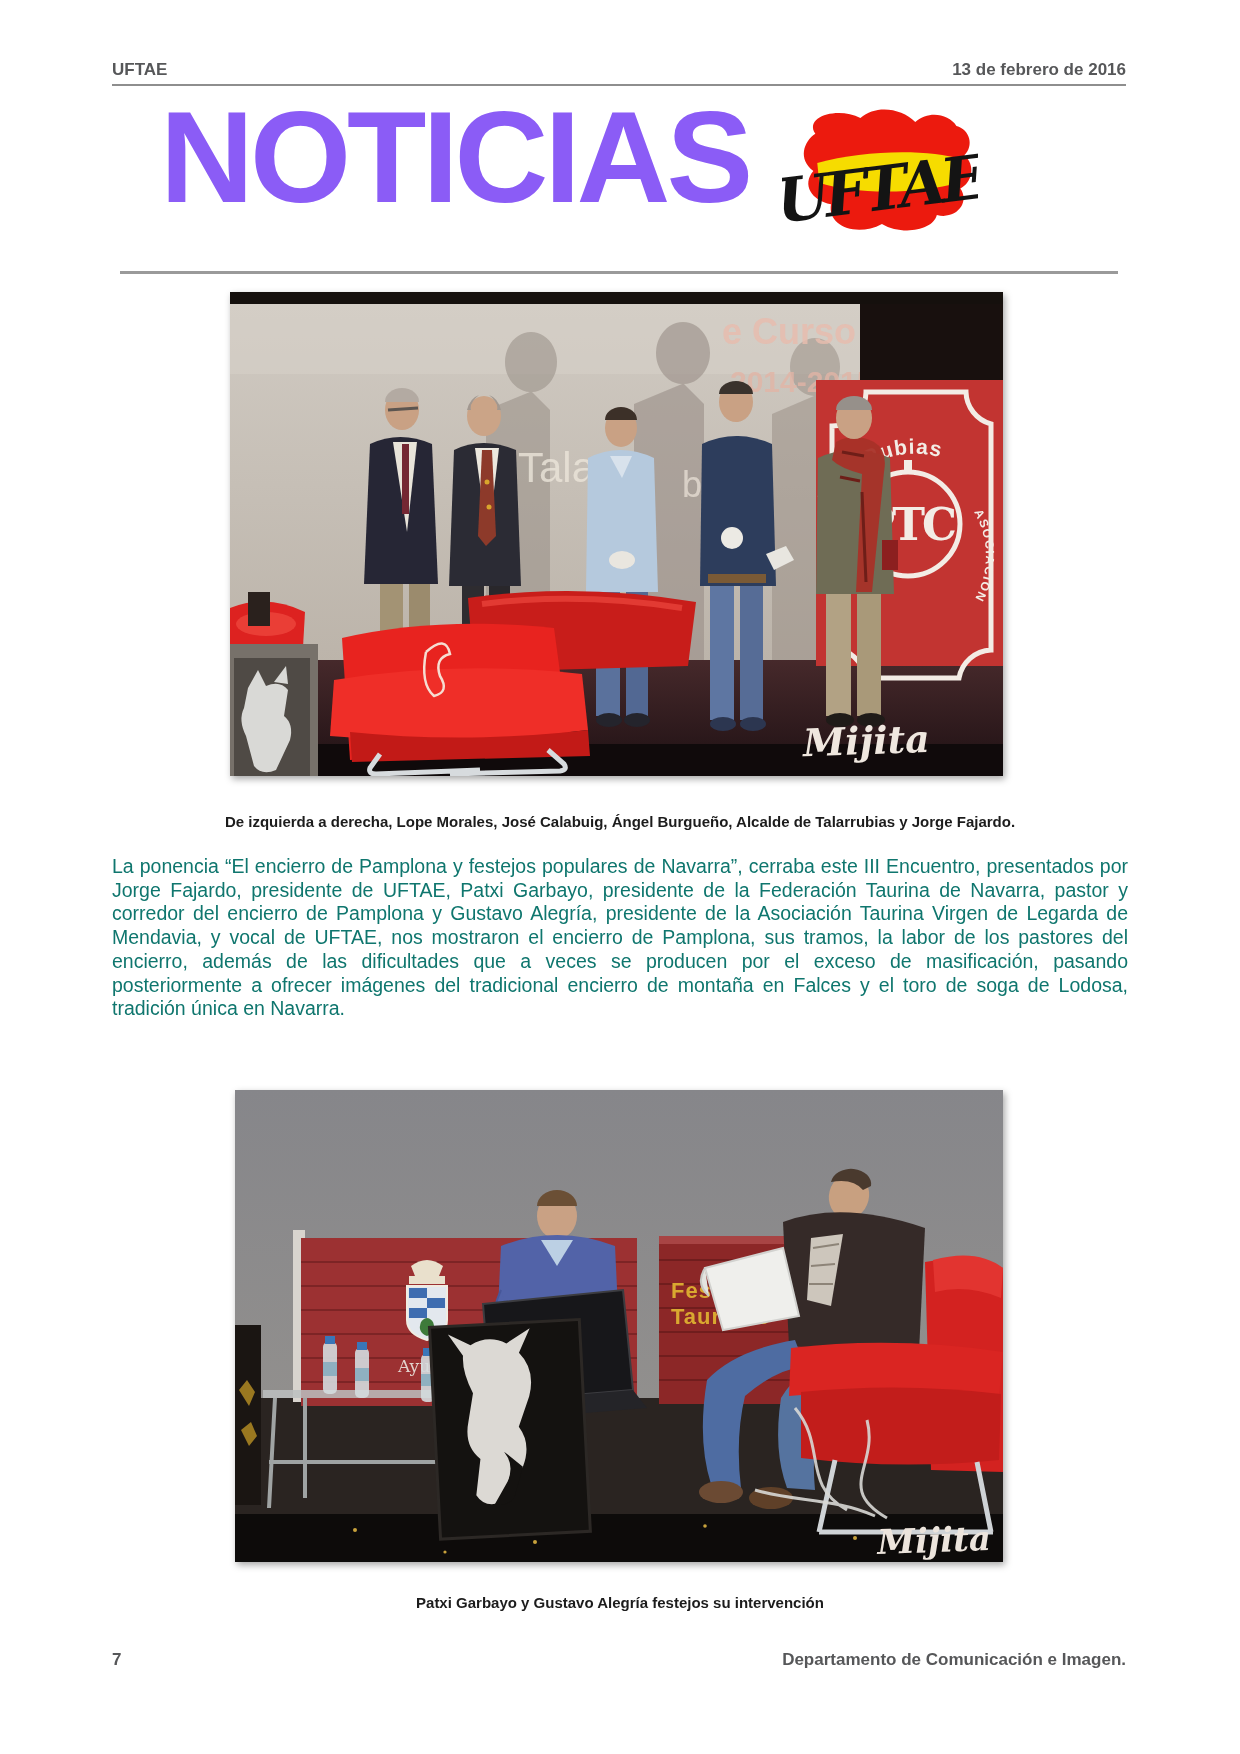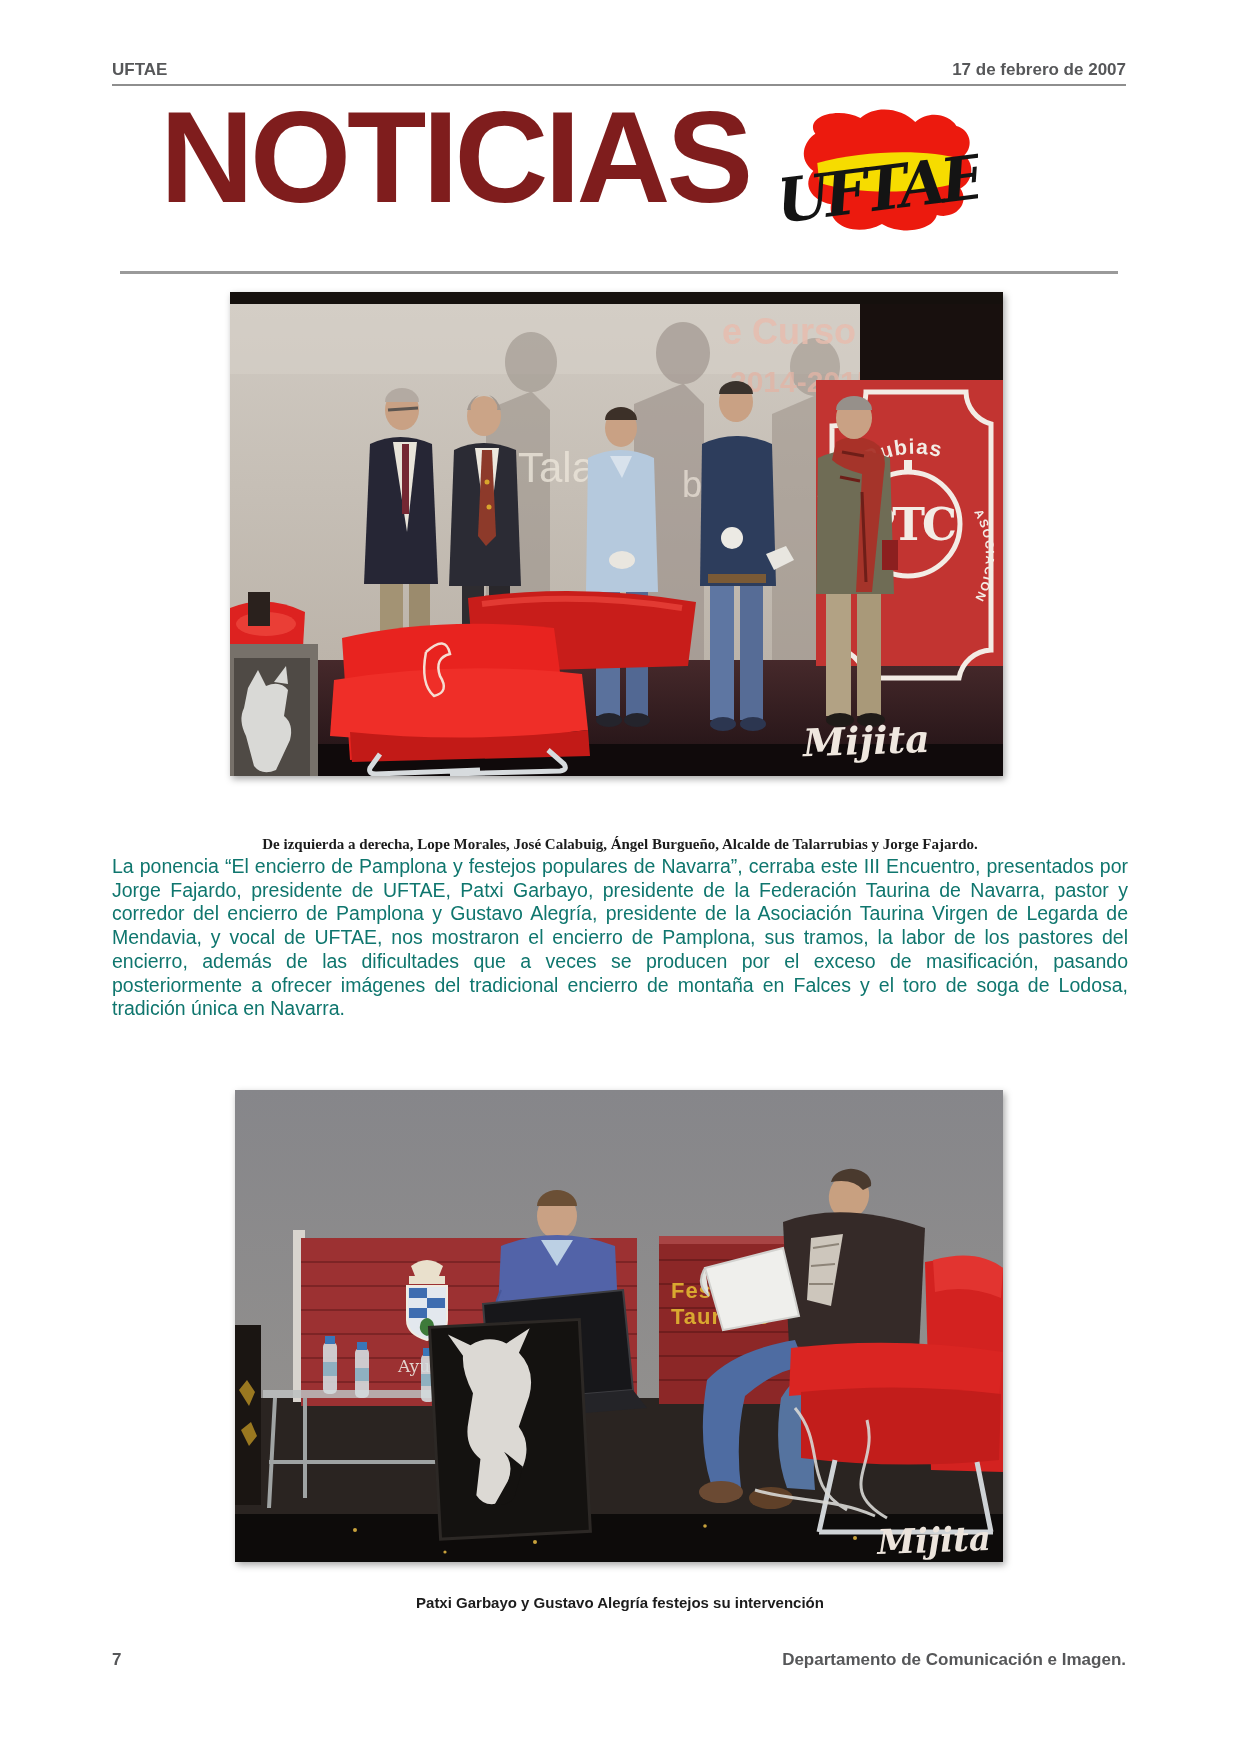--- a/index.html
+++ b/index.html
@@ -4,50 +4,50 @@
 <style>
   html,body{margin:0;padding:0;}
   body{
     width:1240px;height:1754px;position:relative;background:#ffffff;
     font-family:"Liberation Sans",sans-serif;overflow:hidden;
   }
   .abs{position:absolute;}
   .hdr-text{font-size:17px;font-weight:bold;color:#565759;}
   #header-rule{left:112px;top:84px;width:1014px;height:2px;background:#8e8e8e;}
   #masthead-title{
-    left:160px;top:92px;font-size:130px;font-weight:bold;color:#7f1d1d;
+    left:160px;top:92px;font-size:130px;font-weight:bold;color:#8b5cf6;
     letter-spacing:-4px;line-height:1;white-space:nowrap;
   }
   #masthead-rule{left:120px;top:271px;width:998px;height:3px;background:#9a9a9a;}
   .photo{box-shadow:2px 3px 7px rgba(0,0,0,0.35);background:#222;}
   #photo1{left:230px;top:292px;width:773px;height:484px;}
   #photo2{left:235px;top:1090px;width:768px;height:472px;}
   .caption{
     left:112px;width:1016px;text-align:center;font-size:15px;font-weight:bold;
     color:#1c1c1c;line-height:1.25;
   }
-  #caption1{top:835px;font-family:Liberation Serif, serif;}
+  #caption1{top:813px;}
   #caption2{top:1594px;}
   #article-body{
     left:112px;top:855px;width:1016px;font-size:19.5px;line-height:23.7px;
     color:#0f766e;text-align:justify;
   }
   .ftr-text{font-size:17px;font-weight:bold;color:#565759;}
   #footer-left{left:112px;top:1650px;}
   #footer-right{right:114px;top:1650px;}
   #header-left{left:112px;top:60px;}
   #header-right{right:114px;top:60px;}
   #logo-svg{left:782px;top:100px;}
   svg text{user-select:none;}
 </style>
 </head>
 <body>
 
 <div class="abs hdr-text" id="header-left">UFTAE</div>
-<div class="abs hdr-text" id="header-right">17 de febrero de 2007</div>
+<div class="abs hdr-text" id="header-right">13 de febrero de 2016</div>
 <div class="abs" id="header-rule"></div>
 
 <div class="abs" id="masthead-title">NOTICIAS</div>
 
 <svg class="abs" id="logo-svg" width="196" height="138" viewBox="0 0 200 140">
   <g>
     <path fill="#ec1a0e" d="M34,34 C22,16 58,6 80,18 C96,4 122,8 136,22 C150,10 170,14 178,26 C192,30 196,46 186,56 C198,66 194,84 182,90 C192,104 178,122 158,117 C154,133 122,138 102,126 C76,140 46,128 50,106 C30,102 20,86 32,72 C16,60 22,42 34,34 Z"></path>
     <path fill="#f6dc00" d="M36,64 C84,50 152,50 182,60 L180,84 C140,96 72,96 38,84 Z"></path>
   </g>
   <text x="100" y="112" text-anchor="middle" font-family="DejaVu Serif, serif" font-style="italic" font-weight="bold" font-size="62" fill="#141414" letter-spacing="-5" transform="rotate(-7 100 95)">UFTAE</text>

